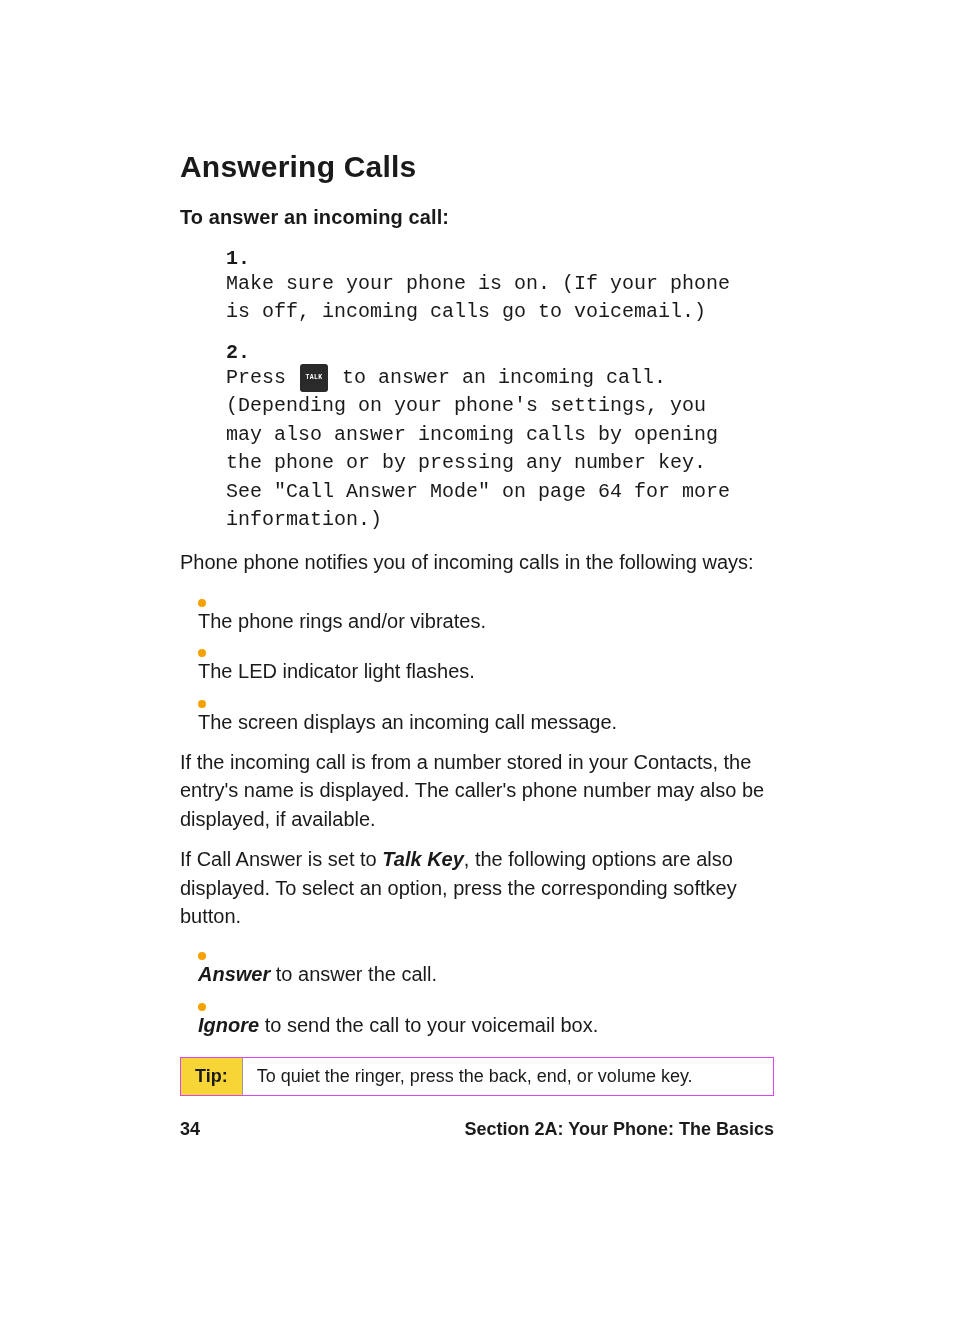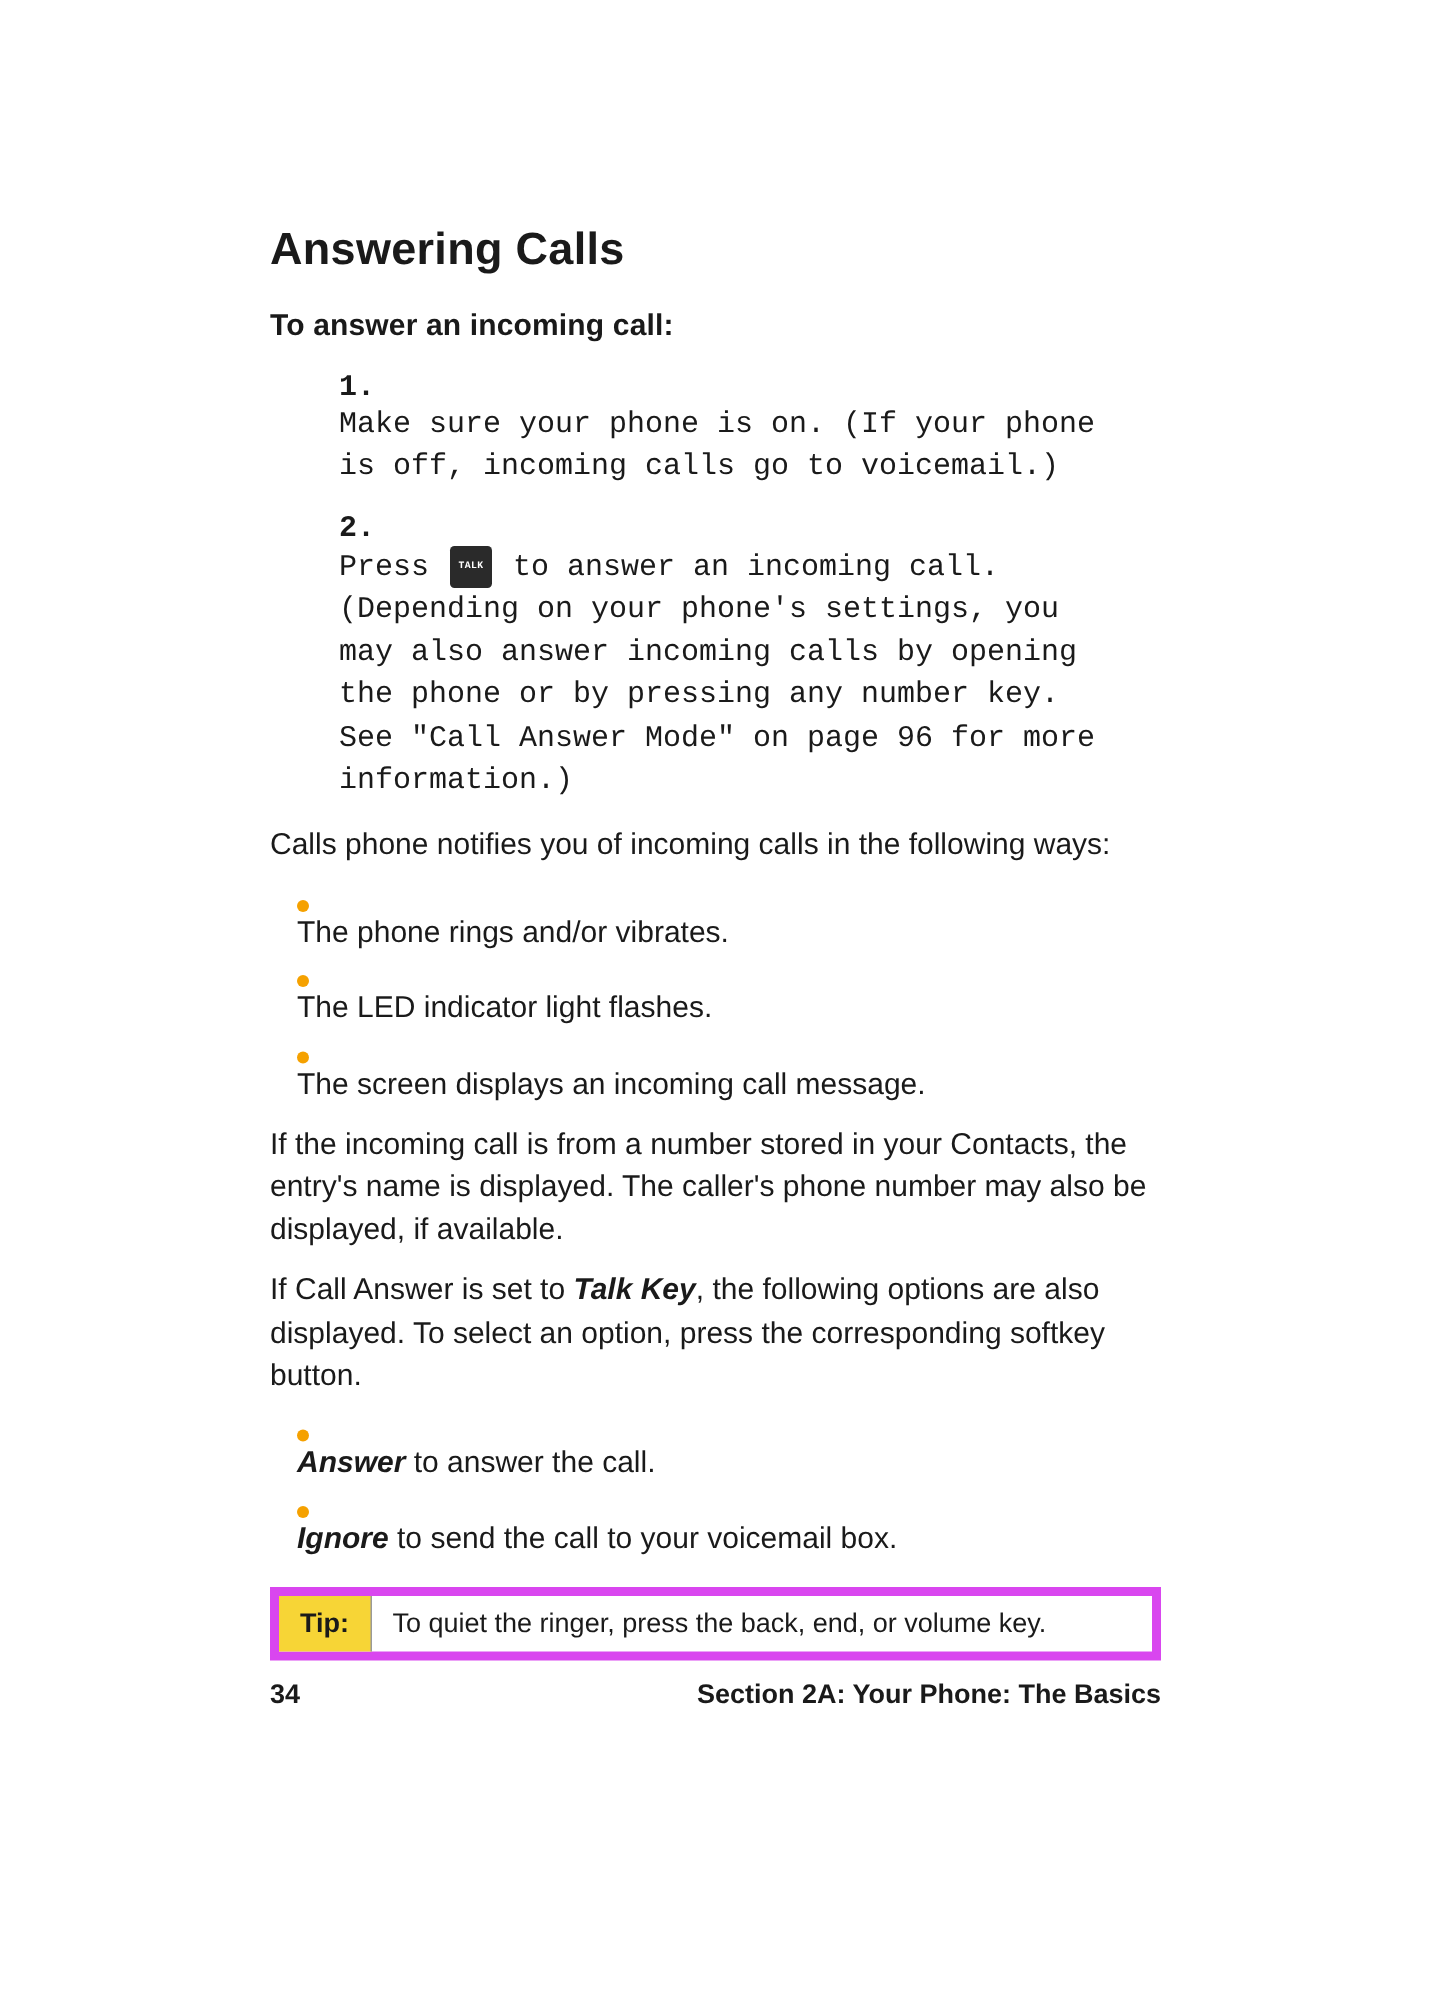--- a/index.html
+++ b/index.html
@@ -94,21 +94,21 @@
     .bullets .text {
       font-size: 20px;
       line-height: 1.42;
     }
     .bold {
       font-weight: 700;
       font-style: italic;
     }
     .tip-box {
       display: flex;
-      border: 6px solid #d946ef;
+      border: 1px solid #d946ef;
       margin-top: 18px;
       width: 100%;
     }
     .tip-label {
       background: #f7d536;
       padding: 8px 14px;
       font-size: 18px;
       font-weight: 700;
       border-right: 1px solid #9a9a9a;
       display: flex;
@@ -139,25 +139,25 @@
 <div class="subheading">To answer an incoming call:</div>
 
 <div class="ordered">
   <span class="ordered-num">1.</span>
   <span class="ordered-body">Make sure your phone is on. (If your phone is off, incoming calls go to voicemail.)</span>
 </div>
 
 <div class="ordered">
   <span class="ordered-num">2.</span>
   <span class="ordered-body">
-    <span>Press </span><span class="inline-img"><span class="talk">TALK</span></span><span> to answer an incoming call. (Depending on your phone's settings, you may also answer incoming calls by opening the phone or by pressing any number key. See "Call Answer Mode" on page 96 for more information.)</span>
+    <span>Press </span><span class="inline-img"><span class="talk">TALK</span></span><span> to answer an incoming call. (Depending on your phone's settings, you may also answer incoming calls by opening the phone or by pressing any number key. See "Call Answer Mode" on page 64 for more information.)</span>
   </span>
 </div>
 
-<p class="para">Calls phone notifies you of incoming calls in the following ways:</p>
+<p class="para">Phone phone notifies you of incoming calls in the following ways:</p>
 
 <div class="bullets">
   <div class="row">
     <span class="dot"></span>
     <span class="text">The phone rings and/or vibrates.</span>
   </div>
   <div class="row">
     <span class="dot"></span>
     <span class="text">The LED indicator light flashes.</span>
   </div>

